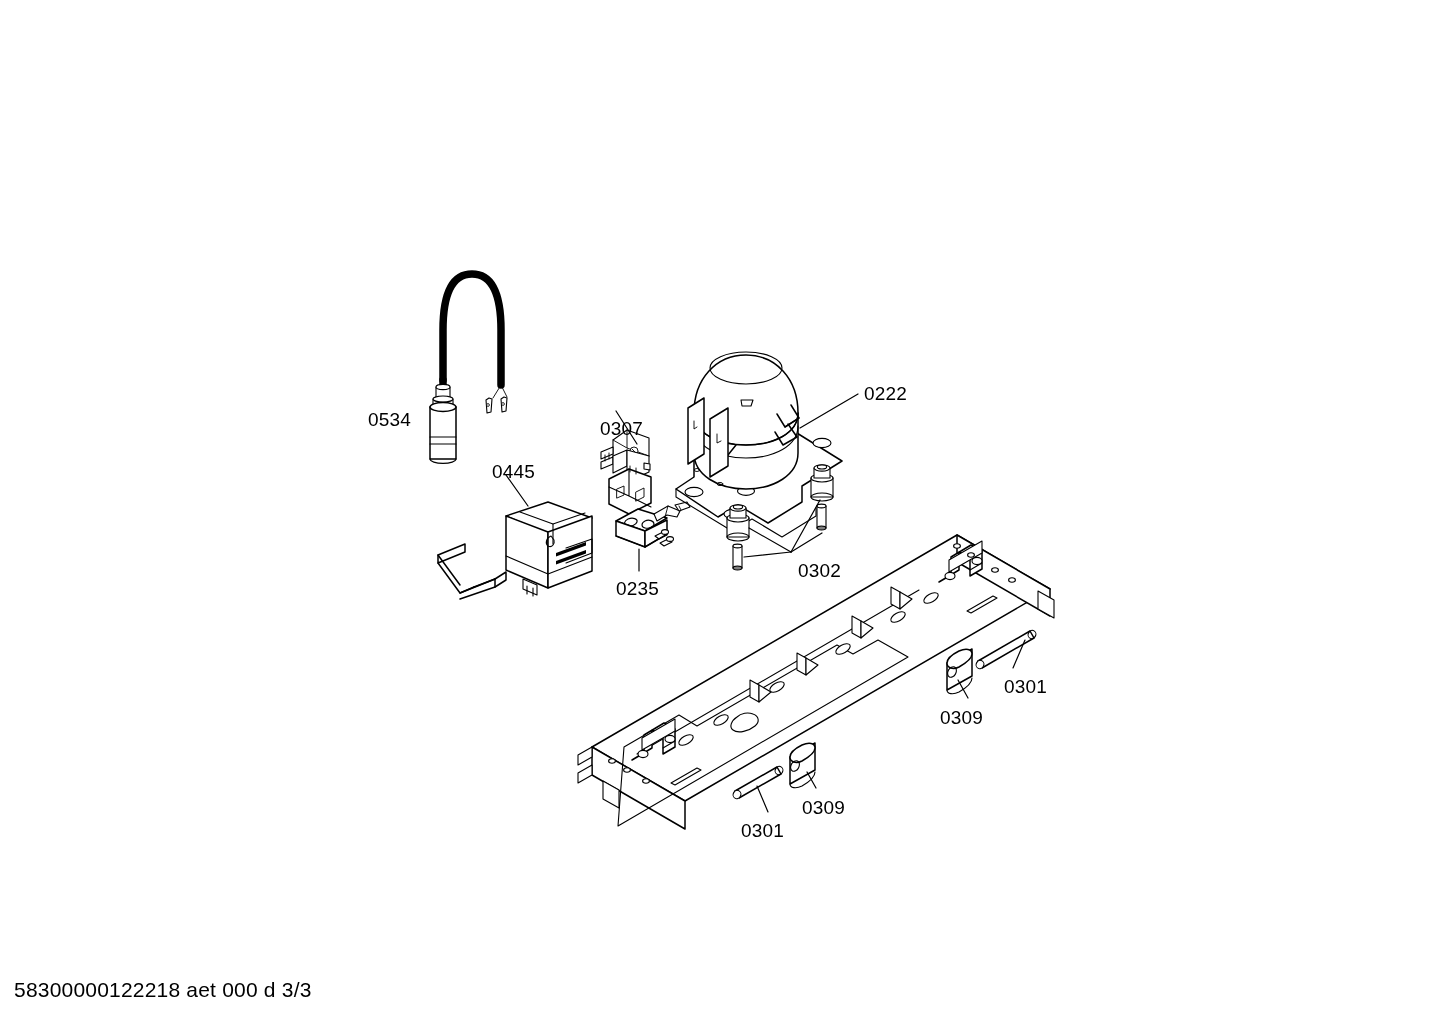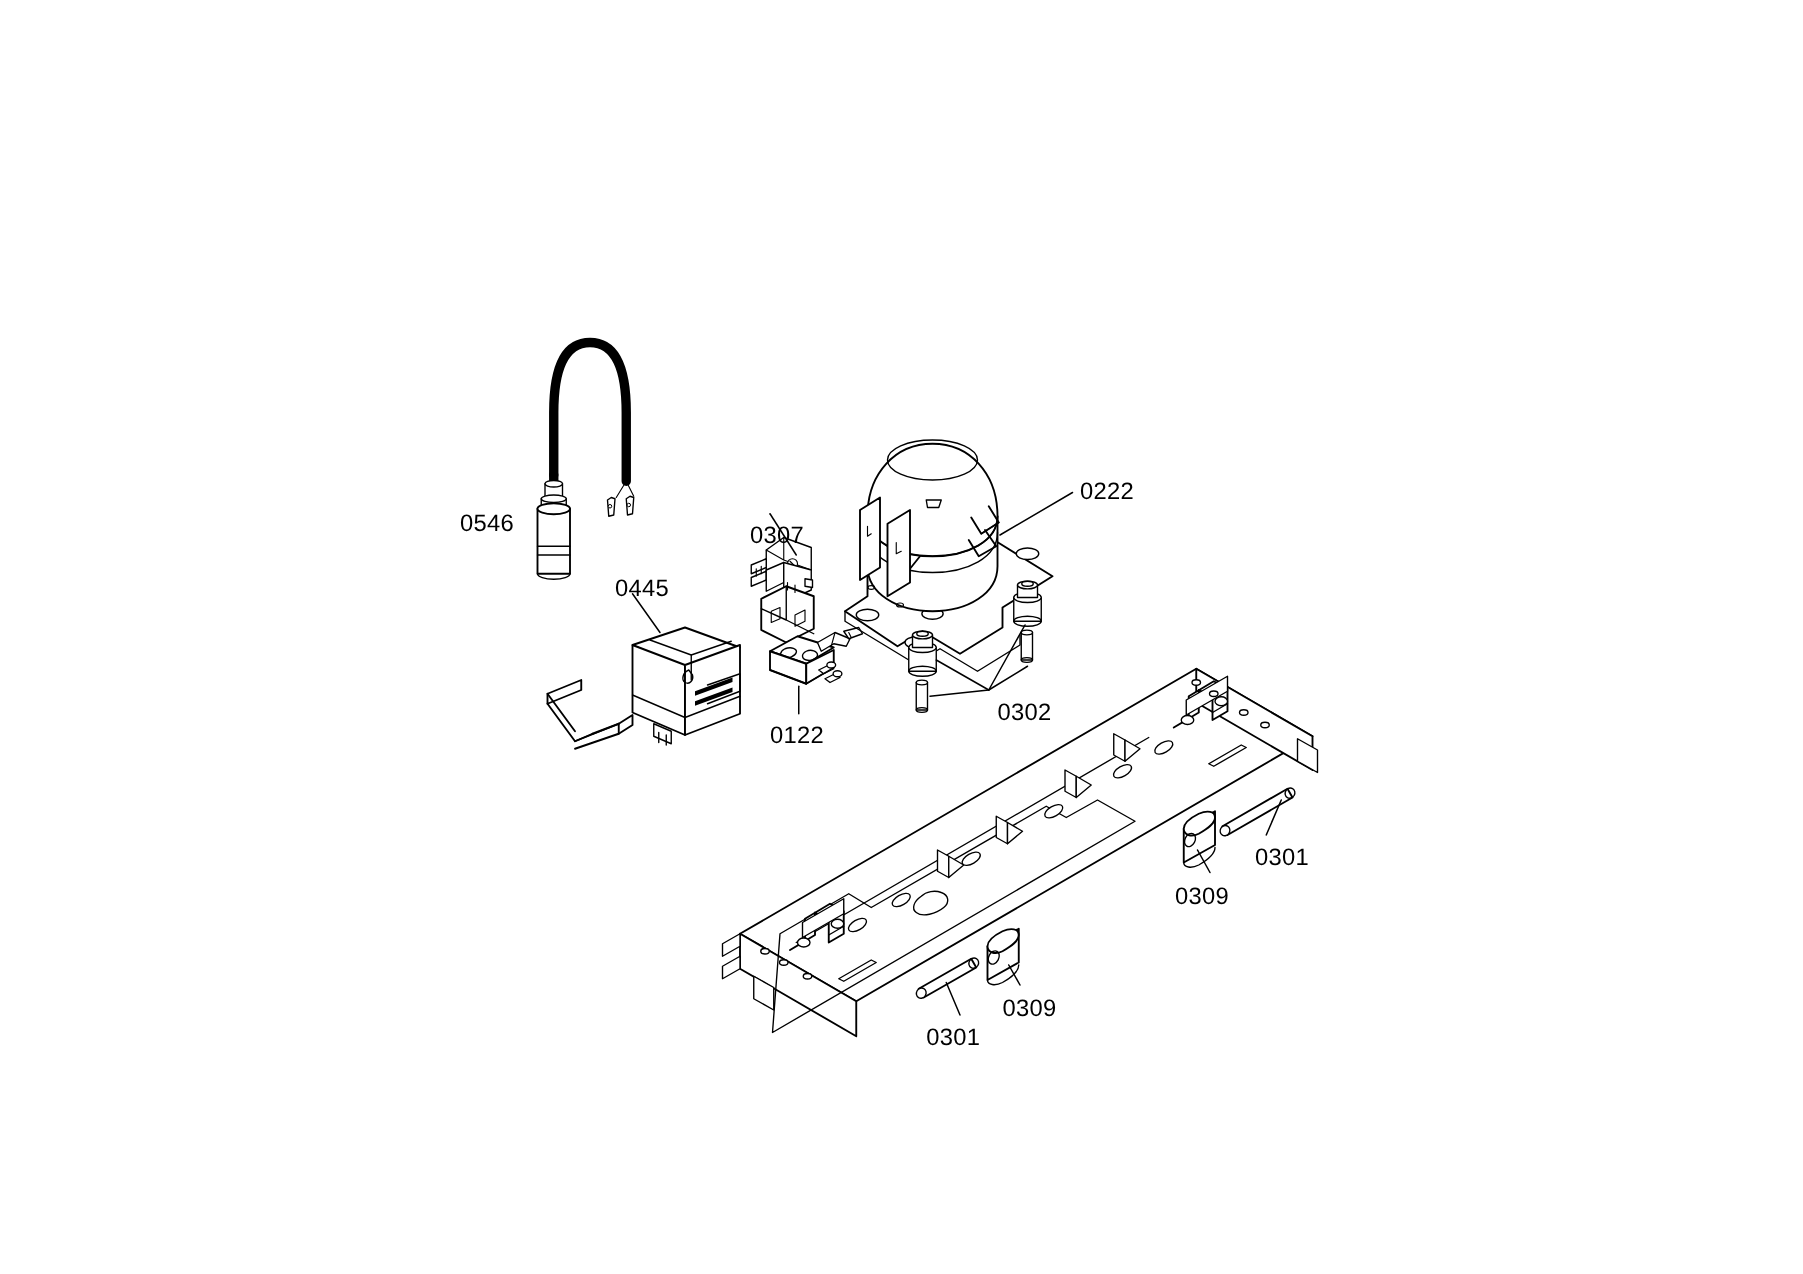--- a/index.html
+++ b/index.html
@@ -321,25 +321,26 @@
       <path class="leader" d="M858 394 L800 428"></path>
       <path class="leader" d="M639 571 L639 549"></path>
       <path class="leader" d="M1013 668 L1025 640"></path>
       <path class="leader" d="M968 698 L958 680"></path>
       <path class="leader" d="M816 788 L807 772"></path>
       <path class="leader" d="M768 812 L757 786"></path>
     </g>
 
   </svg>
 
-  <div class="callout" style="left:368px; top:409px;"><span>0546</span></div>
+  <div class="callout" style="left:368px; top:409px;"><span>0534</span></div>
   <div class="callout" style="left:492px; top:461px;"><span>0445</span></div>
   <div class="callout" style="left:600px; top:395px;margin-top:23px;"><span>0307</span></div>
   <div class="callout" style="left:864px; top:383px;"><span>0222</span></div>
-  <div class="callout" style="left:616px; top:578px;"><span>0122</span></div>
+  <div class="callout" style="left:616px; top:578px;"><span>0235</span></div>
   <div class="callout" style="left:798px; top:560px;"><span>0302</span></div>
   <div class="callout" style="left:1004px; top:676px;"><span>0301</span></div>
   <div class="callout" style="left:940px; top:707px;"><span>0309</span></div>
   <div class="callout" style="left:802px; top:797px;"><span>0309</span></div>
   <div class="callout" style="left:741px; top:820px;"><span>0301</span></div>
 
+  <div id="footer-caption">58300000122218 aet 000 d 3/3</div>
 
 </div>
 
 </body></html>

